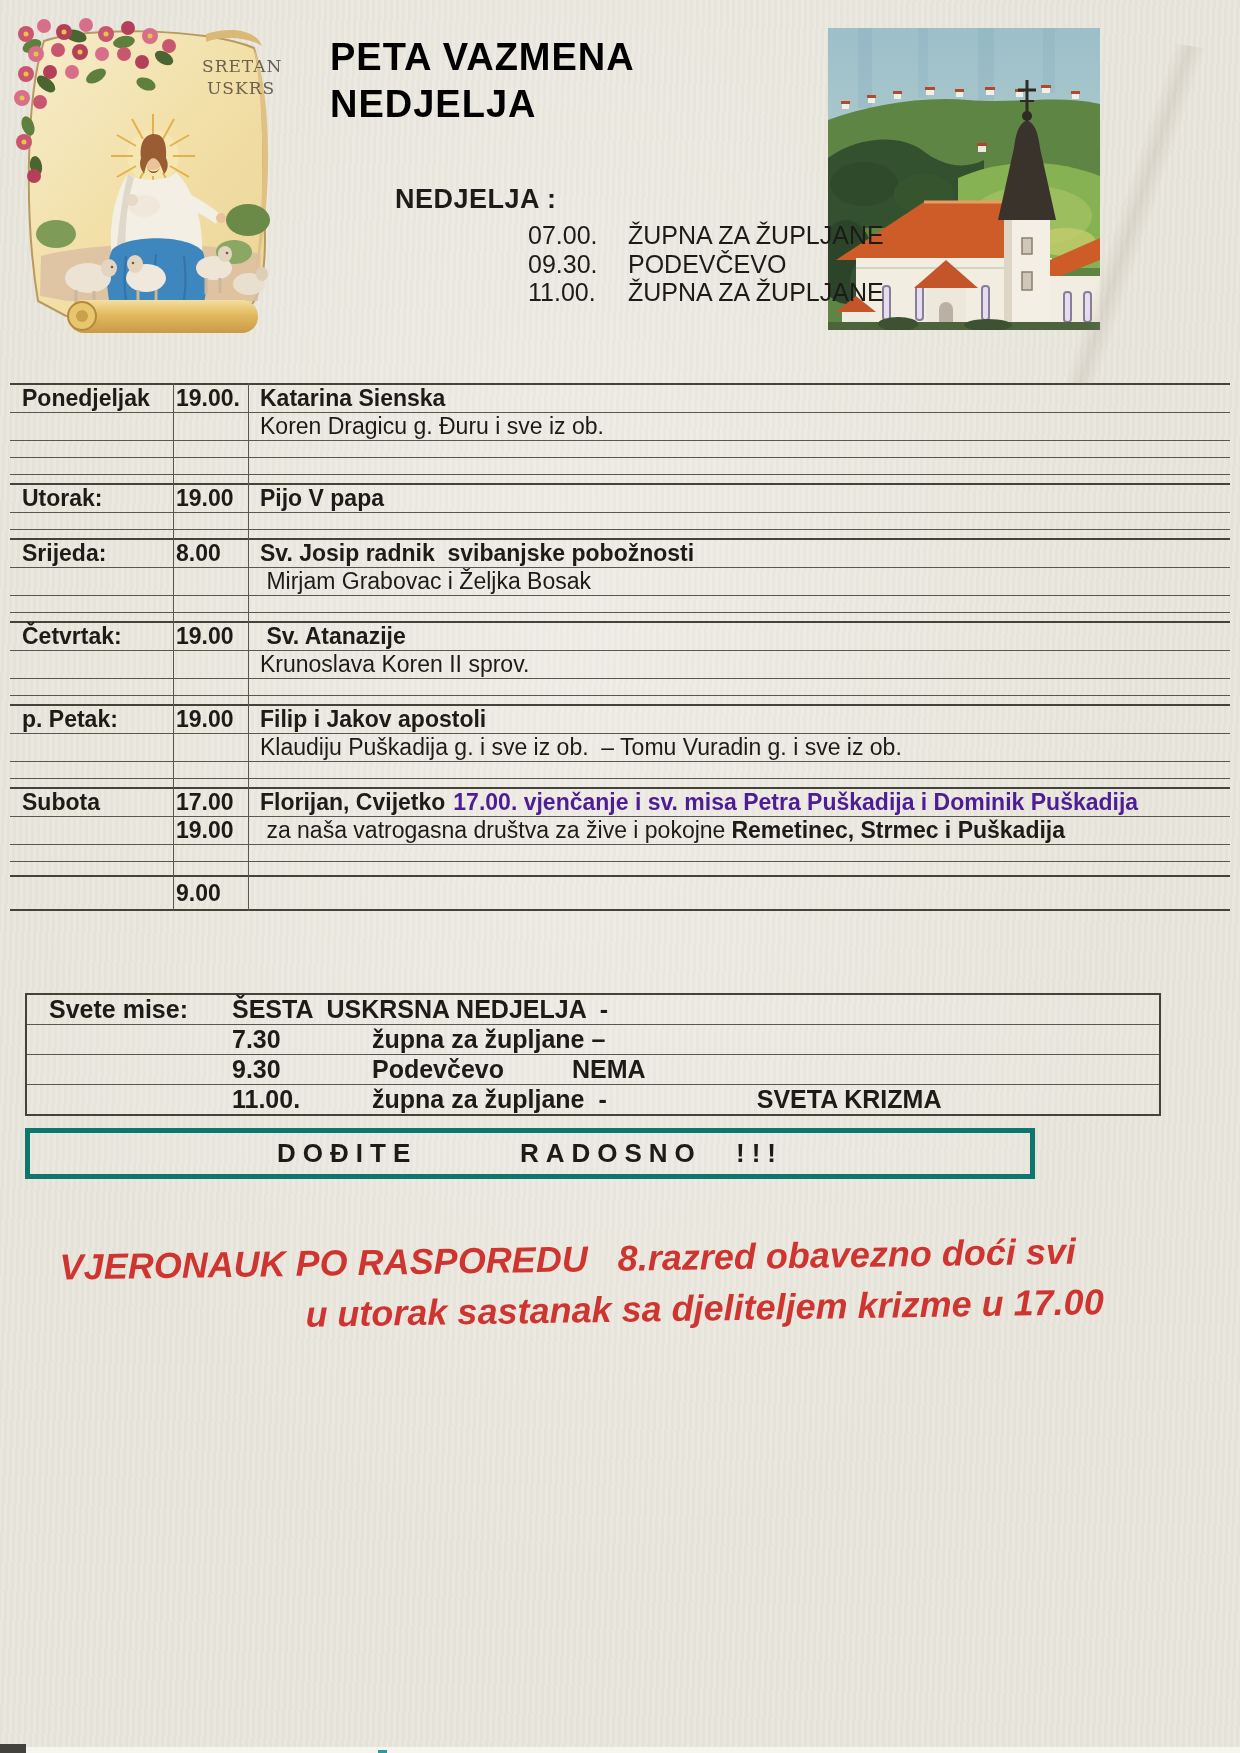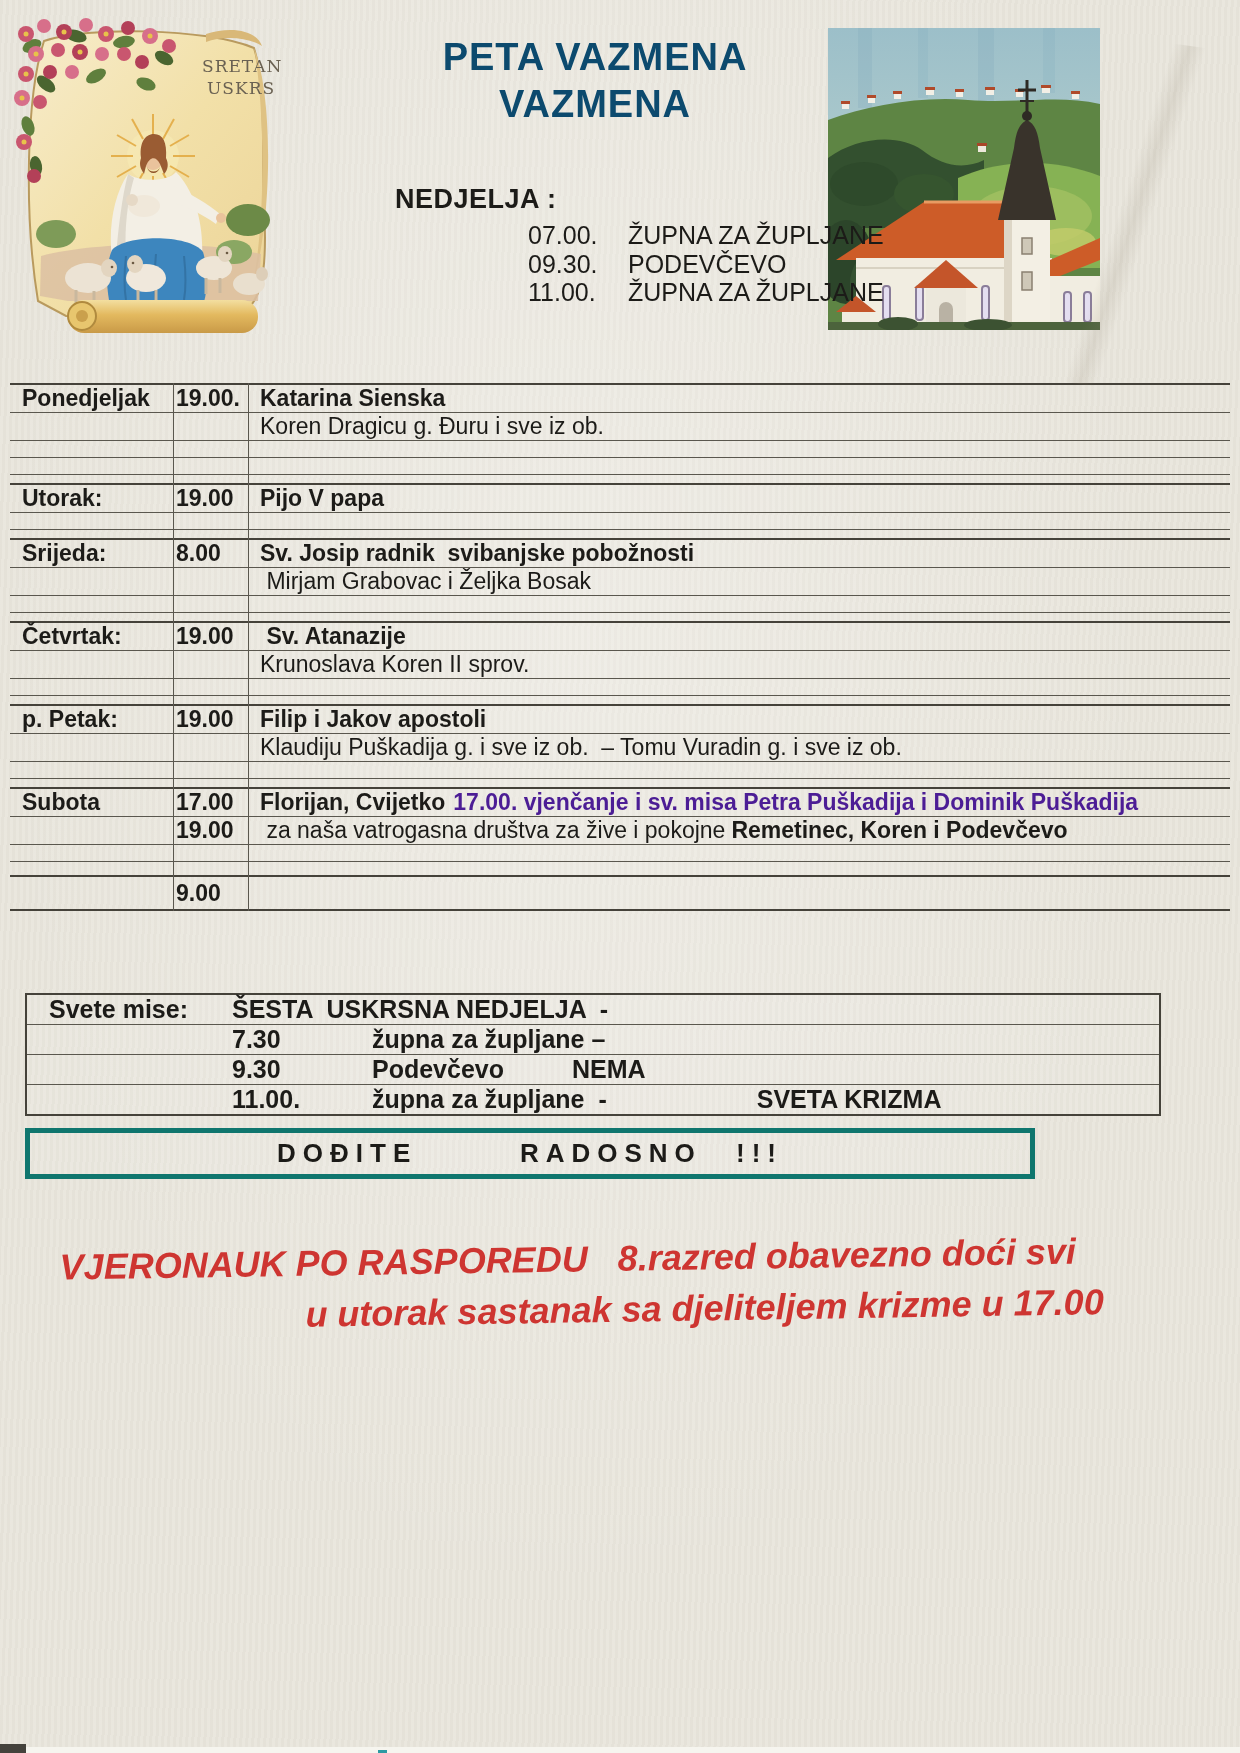--- a/index.html
+++ b/index.html
@@ -16,22 +16,22 @@
   }
   .crease{
     position:absolute;left:1030px;top:40px;width:210px;height:350px;pointer-events:none;
     background:linear-gradient(100deg, transparent 44%, rgba(140,130,110,.16) 50%, transparent 56%);
     transform:rotate(8deg);
   }
   
   .easter-card{position:absolute;left:6px;top:6px;width:295px;height:335px;}
   .church{position:absolute;left:828px;top:28px;width:272px;height:302px;}
   .title{
-    position:absolute;left:330px;top:34px;width:530px;text-align:center;
-    color:#0c4a6e;font-weight:bold;font-size:38px;line-height:47px;letter-spacing:1px;
+    position:absolute;left:330px;top:34px;width:530px;text-align:left;
+    color:#000000;font-weight:bold;font-size:38px;line-height:47px;letter-spacing:1px;
   }
   .sunday-label{position:absolute;left:395px;top:184px;font-weight:bold;font-size:27px;letter-spacing:.5px;}
   .mass-list{position:absolute;left:528px;top:221px;font-size:25px;line-height:28.5px;}
   .mass-row{display:flex;}
   .mass-time{width:100px;}
   .mass-name{white-space:pre;}
   
   .wtable{position:absolute;left:10px;top:383px;width:1220px;}
   .vline{position:absolute;top:0;bottom:0;width:1px;background:#5a574e;}
   .v1{left:163px}.v2{left:238px}
@@ -200,21 +200,21 @@
       <circle cx="30" cy="48" r="2.5" fill="#e8c34a"></circle>
         <circle cx="74" cy="46" r="2.5" fill="#e8c34a"></circle>
       <circle cx="20" cy="68" r="2.5" fill="#e8c34a"></circle>
         <circle cx="16" cy="92" r="2.5" fill="#e8c34a"></circle>
       <circle cx="18" cy="136" r="2.5" fill="#e8c34a"></circle>
     </g>
   </svg>
 
   <div class="title">
     <div>PETA VAZMENA</div>
-    <div>VAZMENA</div>
+    <div>NEDJELJA</div>
   </div>
 
   <svg class="church" viewBox="0 0 272 302" aria-hidden="true">
     <defs>
       <linearGradient id="sky" x1="0" y1="0" x2="0" y2="1">
         <stop offset="0" stop-color="#9cbfc9"></stop>
           <stop offset="1" stop-color="#c2d8d0"></stop>
       </linearGradient>
     </defs>
     <rect width="272" height="302" fill="url(#sky)"></rect>
@@ -387,21 +387,21 @@
 
     <div class="tblock">
       <div class="trow">
         <div class="c-day bold">Subota</div>
         <div class="c-time bold">17.00</div>
         <div class="c-desc"><span class="bold">Florijan, Cvijetko</span><span class="blue bold">17.00. vjenčanje i sv. misa Petra Puškadija i Dominik Puškadija</span></div>
       </div>
       <div class="trow">
         <div class="c-day"></div>
         <div class="c-time bold">19.00</div>
-        <div class="c-desc"><span> za naša vatrogasna društva za žive i pokojne</span><span class="bold-tail">Remetinec, Koren i Podevčevo</span></div>
+        <div class="c-desc"><span> za naša vatrogasna društva za žive i pokojne</span><span class="bold-tail">Remetinec, Strmec i Puškadija</span></div>
       </div>
       <div class="trow empty"></div>
     </div>
     <div class="tgap small"></div>
 
     <div class="tblock">
       <div class="trow last-row">
         <div class="c-day"></div>
         <div class="c-time bold">9.00</div>
       </div>

